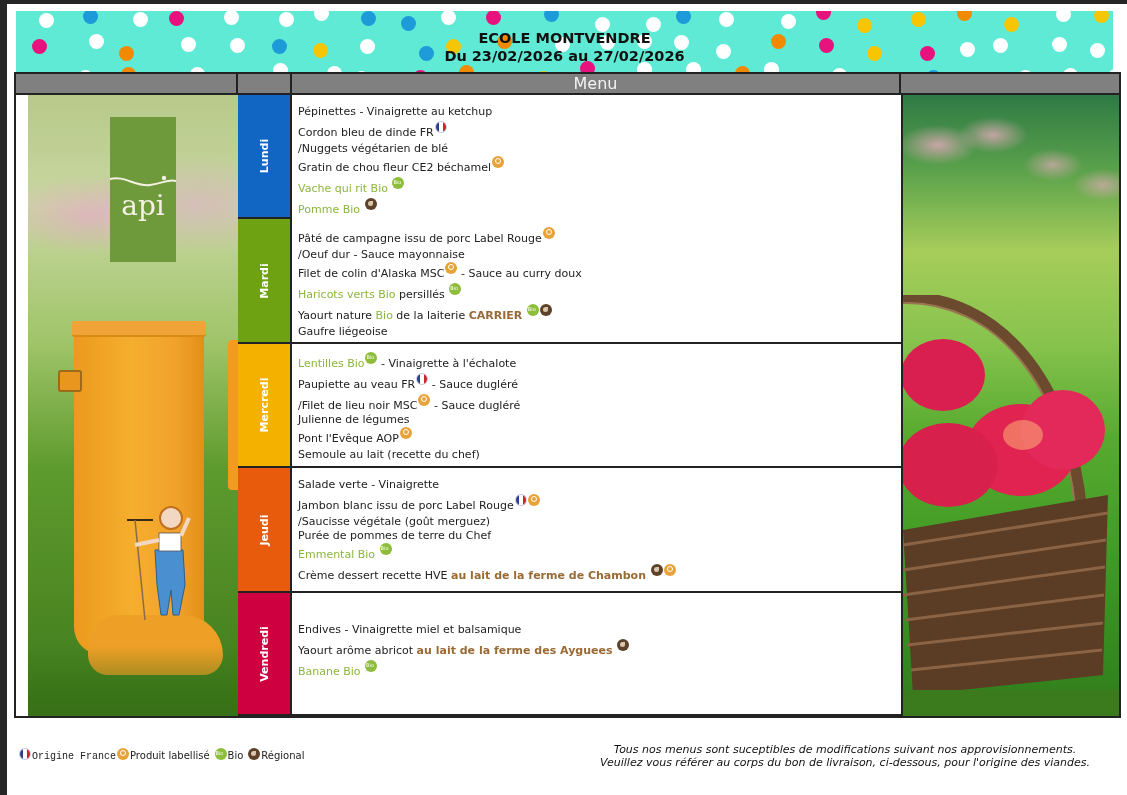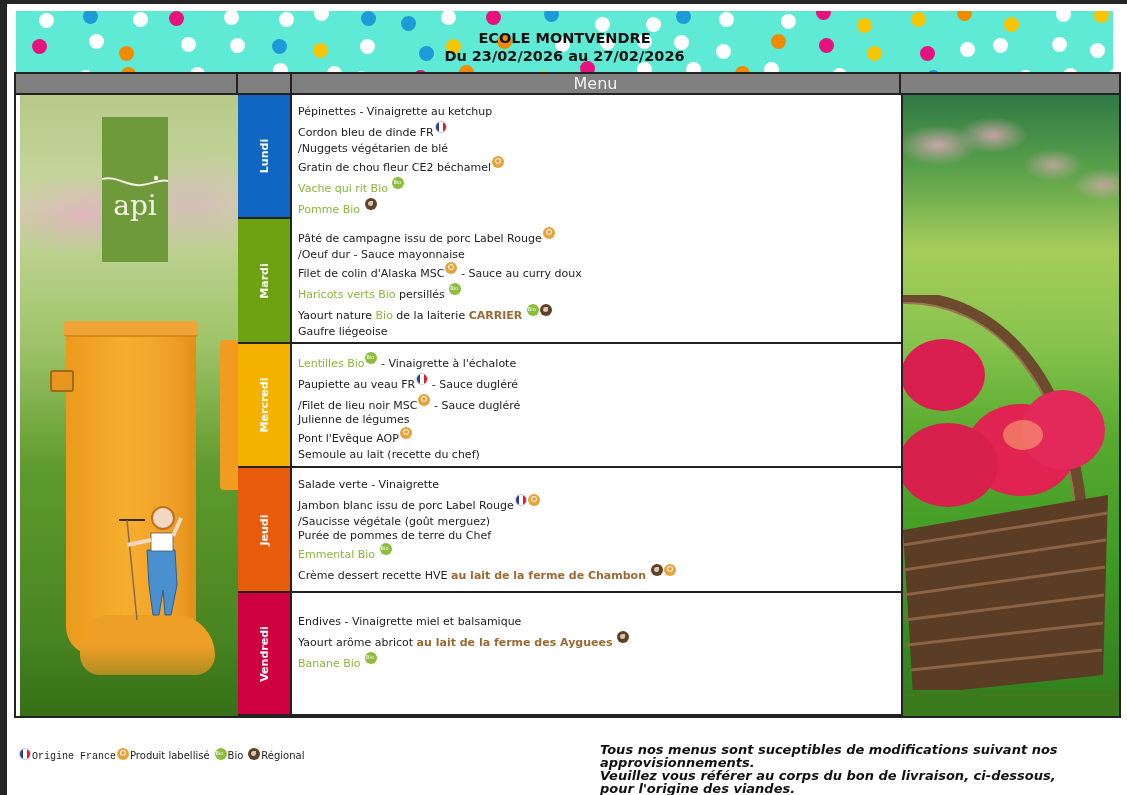--- a/index.html
+++ b/index.html
@@ -24,21 +24,21 @@
   }
 
   .grid {
     position: absolute; left: 14px; top: 72px; width: 1107px; height: 646px;
     border: 2px solid #222; background: #fff;
   }
   .hdr { position: absolute; top: 0; height: 21px; background: #808080; border-right: 2px solid #222; border-bottom: 2px solid #222; }
   .hdr-menu { color: #f2f2f2; font-size: 16px; text-align: center; line-height: 19px; }
 
   .photo-left {
-    position: absolute; left: 4px; top: 21px; width: 220px; height: 621px;
+    position: absolute; left: 12px; top: 21px; width: 220px; height: 621px;
     background:
       radial-gradient(ellipse 90px 40px at 60px 120px, rgba(230,170,200,0.7), transparent),
       radial-gradient(ellipse 120px 50px at 170px 110px, rgba(220,175,200,0.6), transparent),
       linear-gradient(180deg, #b7c98a 0%, #c8d7a0 18%, #9fc468 40%, #5e9b2e 60%, #4f8a24 80%, #3d7a1c 100%);
     overflow: hidden; border-right: 2px solid #222;
   }
   .api-logo {
     position: absolute; left: 82px; top: 22px; width: 66px; height: 145px; background: #6f9a3c;
   }
   .api-text { position: absolute; left: 0; right: 0; top: 72px; text-align: center; color: #f4f1e4; font-family: "DejaVu Serif", serif; font-size: 28px; }
@@ -93,21 +93,21 @@
   .ic-label::after { content: ""; position: absolute; left: 3px; top: 2px; width: 4px; height: 4px; border: 1px solid #fff; border-radius: 50%; }
   .ic-bio { background: #8dbd3a; }
   .ic-bio::after { content: "Bio"; position: absolute; left: 1px; top: 2px; font-size: 5px; color: #fff; line-height: 6px; }
   .ic-reg { background: #5d4128; }
   .ic-reg::after { content: ""; position: absolute; left: 3px; top: 3px; width: 5px; height: 5px; background: #d8c6ae; border-radius: 50% 0 50% 50%; }
 
   .legend { position: absolute; left: 18px; top: 748px; font-size: 10px; color: #222; white-space: nowrap; }
   .legend .ic { vertical-align: -1px; margin-right: 1px; }
   .disclaimer {
     position: absolute; left: 600px; top: 743px; width: 490px;
-    font-size: 13px; font-weight: bold; font-style: italic; line-height: 13px; color: #111;
+    text-align: center; font-size: 11px; font-weight: normal; font-style: italic; line-height: 13px; color: #111;
   }
 </style>
 </head>
 <body>
 
 <div class="frame-top"></div>
 <div class="frame-left"></div>
 
 <div class="banner">
   <div id="dots">
@@ -285,21 +285,21 @@
         <div class="ln"><span>Salade verte - Vinaigrette</span></div>
         <div class="ln"><span>Jambon blanc issu de porc Label Rouge</span><span class="ic ic-fr"></span><span class="ic ic-label"></span></div>
         <div class="ln tight"><span>/Saucisse végétale (goût merguez)</span></div>
         <div class="ln tight"><span>Purée de pommes de terre du Chef</span></div>
         <div class="ln"><span class="bio">Emmental Bio</span> <span class="ic ic-bio"></span></div>
         <div class="ln"><span>Crème dessert recette HVE </span><span class="farm">au lait de la ferme de Chambon</span> <span class="ic ic-reg"></span><span class="ic ic-label"></span></div>
       </div>
       <div class="day-cell" style="top: 519px; height: 123px; background: rgb(207, 0, 64);">
         <span class="day-label">Vendredi</span>
       </div>
-      <div class="menu-cell" style="top: 519px; height: 123px; padding-top: 20px;">
+      <div class="menu-cell" style="top: 519px; height: 123px; padding-top: 28px;">
         <div class="ln"><span>Endives - Vinaigrette miel et balsamique</span></div>
         <div class="ln"><span>Yaourt arôme abricot </span><span class="farm">au lait de la ferme des Ayguees</span> <span class="ic ic-reg"></span></div>
         <div class="ln"><span class="bio">Banane Bio</span> <span class="ic ic-bio"></span></div>
       </div>
     </div>
 </div>
 
 <div class="legend" id="legend"><span class="ic ic-fr"></span><span style="margin-right: 0; font-family: Liberation Mono, monospace;">Origine France</span><span class="ic ic-label"></span><span style="margin-right: 4px;">Produit labellisé</span><span class="ic ic-bio"></span><span style="margin-right: 4px;">Bio</span><span class="ic ic-reg"></span><span style="margin-right: 4px;">Régional</span></div>
 
 <div class="disclaimer">

